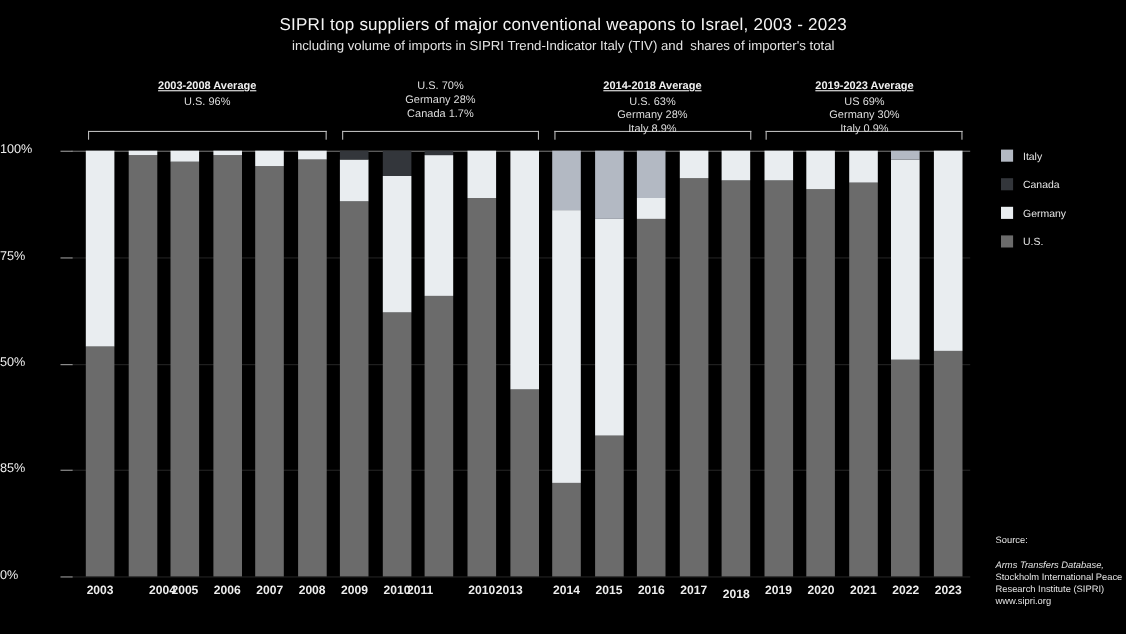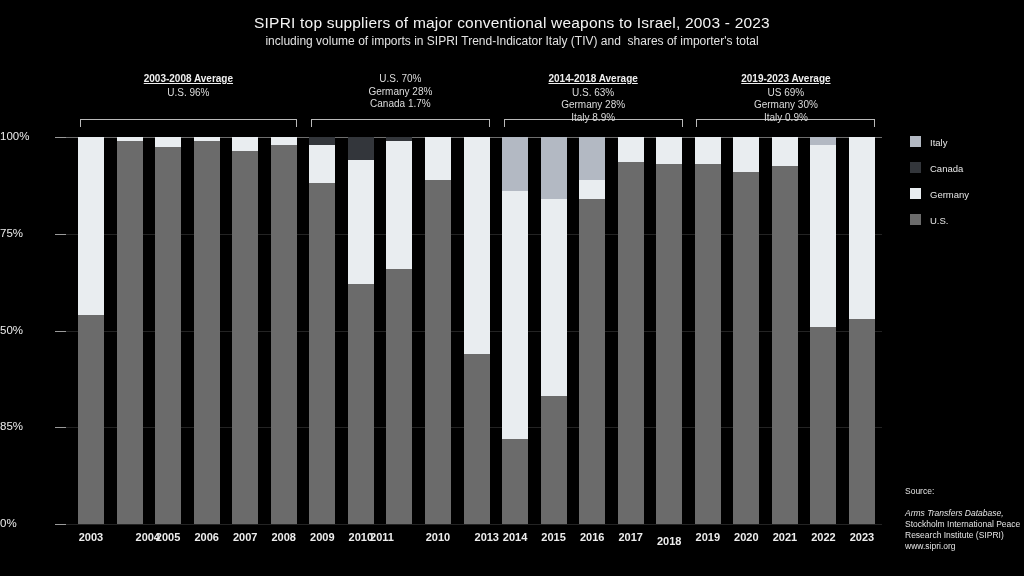--- a/index.html
+++ b/index.html
@@ -79,21 +79,21 @@
     <div class="xlab" style="left: 338.85px; top: 531px;">2010</div>
     <div class="seg" style="left: 386.4px; width: 26px; top: 268.58px; height: 255.42px; background: rgb(107, 107, 107);"></div>
     <div class="seg" style="left: 386.4px; width: 26px; top: 140.87px; height: 127.71px; background: rgb(233, 237, 240);"></div>
     <div class="seg" style="left: 386.4px; width: 26px; top: 137px; height: 3.87px; background: rgb(51, 54, 59);"></div>
     <div class="xlab" style="left: 360px; top: 531px;">2011</div>
     <div class="seg" style="left: 424.95px; width: 26px; top: 179.57px; height: 344.43px; background: rgb(107, 107, 107);"></div>
     <div class="seg" style="left: 424.95px; width: 26px; top: 137px; height: 42.57px; background: rgb(233, 237, 240);"></div>
     <div class="xlab" style="left: 415.95px; top: 531px;">2010</div>
     <div class="seg" style="left: 463.5px; width: 26px; top: 353.72px; height: 170.28px; background: rgb(107, 107, 107);"></div>
     <div class="seg" style="left: 463.5px; width: 26px; top: 137px; height: 216.72px; background: rgb(233, 237, 240);"></div>
-    <div class="xlab" style="left: 455px; top: 531px; text-align: right;">2013</div>
+    <div class="xlab" style="left: 441px; top: 531px;">2013</div>
     <div class="seg" style="left: 502.05px; width: 26px; top: 438.86px; height: 85.14px; background: rgb(107, 107, 107);"></div>
     <div class="seg" style="left: 502.05px; width: 26px; top: 191.18px; height: 247.68px; background: rgb(233, 237, 240);"></div>
     <div class="seg" style="left: 502.05px; width: 26px; top: 137px; height: 54.18px; background: rgb(179, 185, 195);"></div>
     <div class="xlab" style="left: 493.05px; top: 531px;">2014</div>
     <div class="seg" style="left: 540.6px; width: 26px; top: 396.29px; height: 127.71px; background: rgb(107, 107, 107);"></div>
     <div class="seg" style="left: 540.6px; width: 26px; top: 198.92px; height: 197.37px; background: rgb(233, 237, 240);"></div>
     <div class="seg" style="left: 540.6px; width: 26px; top: 137px; height: 61.92px; background: rgb(179, 185, 195);"></div>
     <div class="xlab" style="left: 531.6px; top: 531px;">2015</div>
     <div class="seg" style="left: 579.15px; width: 26px; top: 198.92px; height: 325.08px; background: rgb(107, 107, 107);"></div>
     <div class="seg" style="left: 579.15px; width: 26px; top: 179.57px; height: 19.35px; background: rgb(233, 237, 240);"></div>

